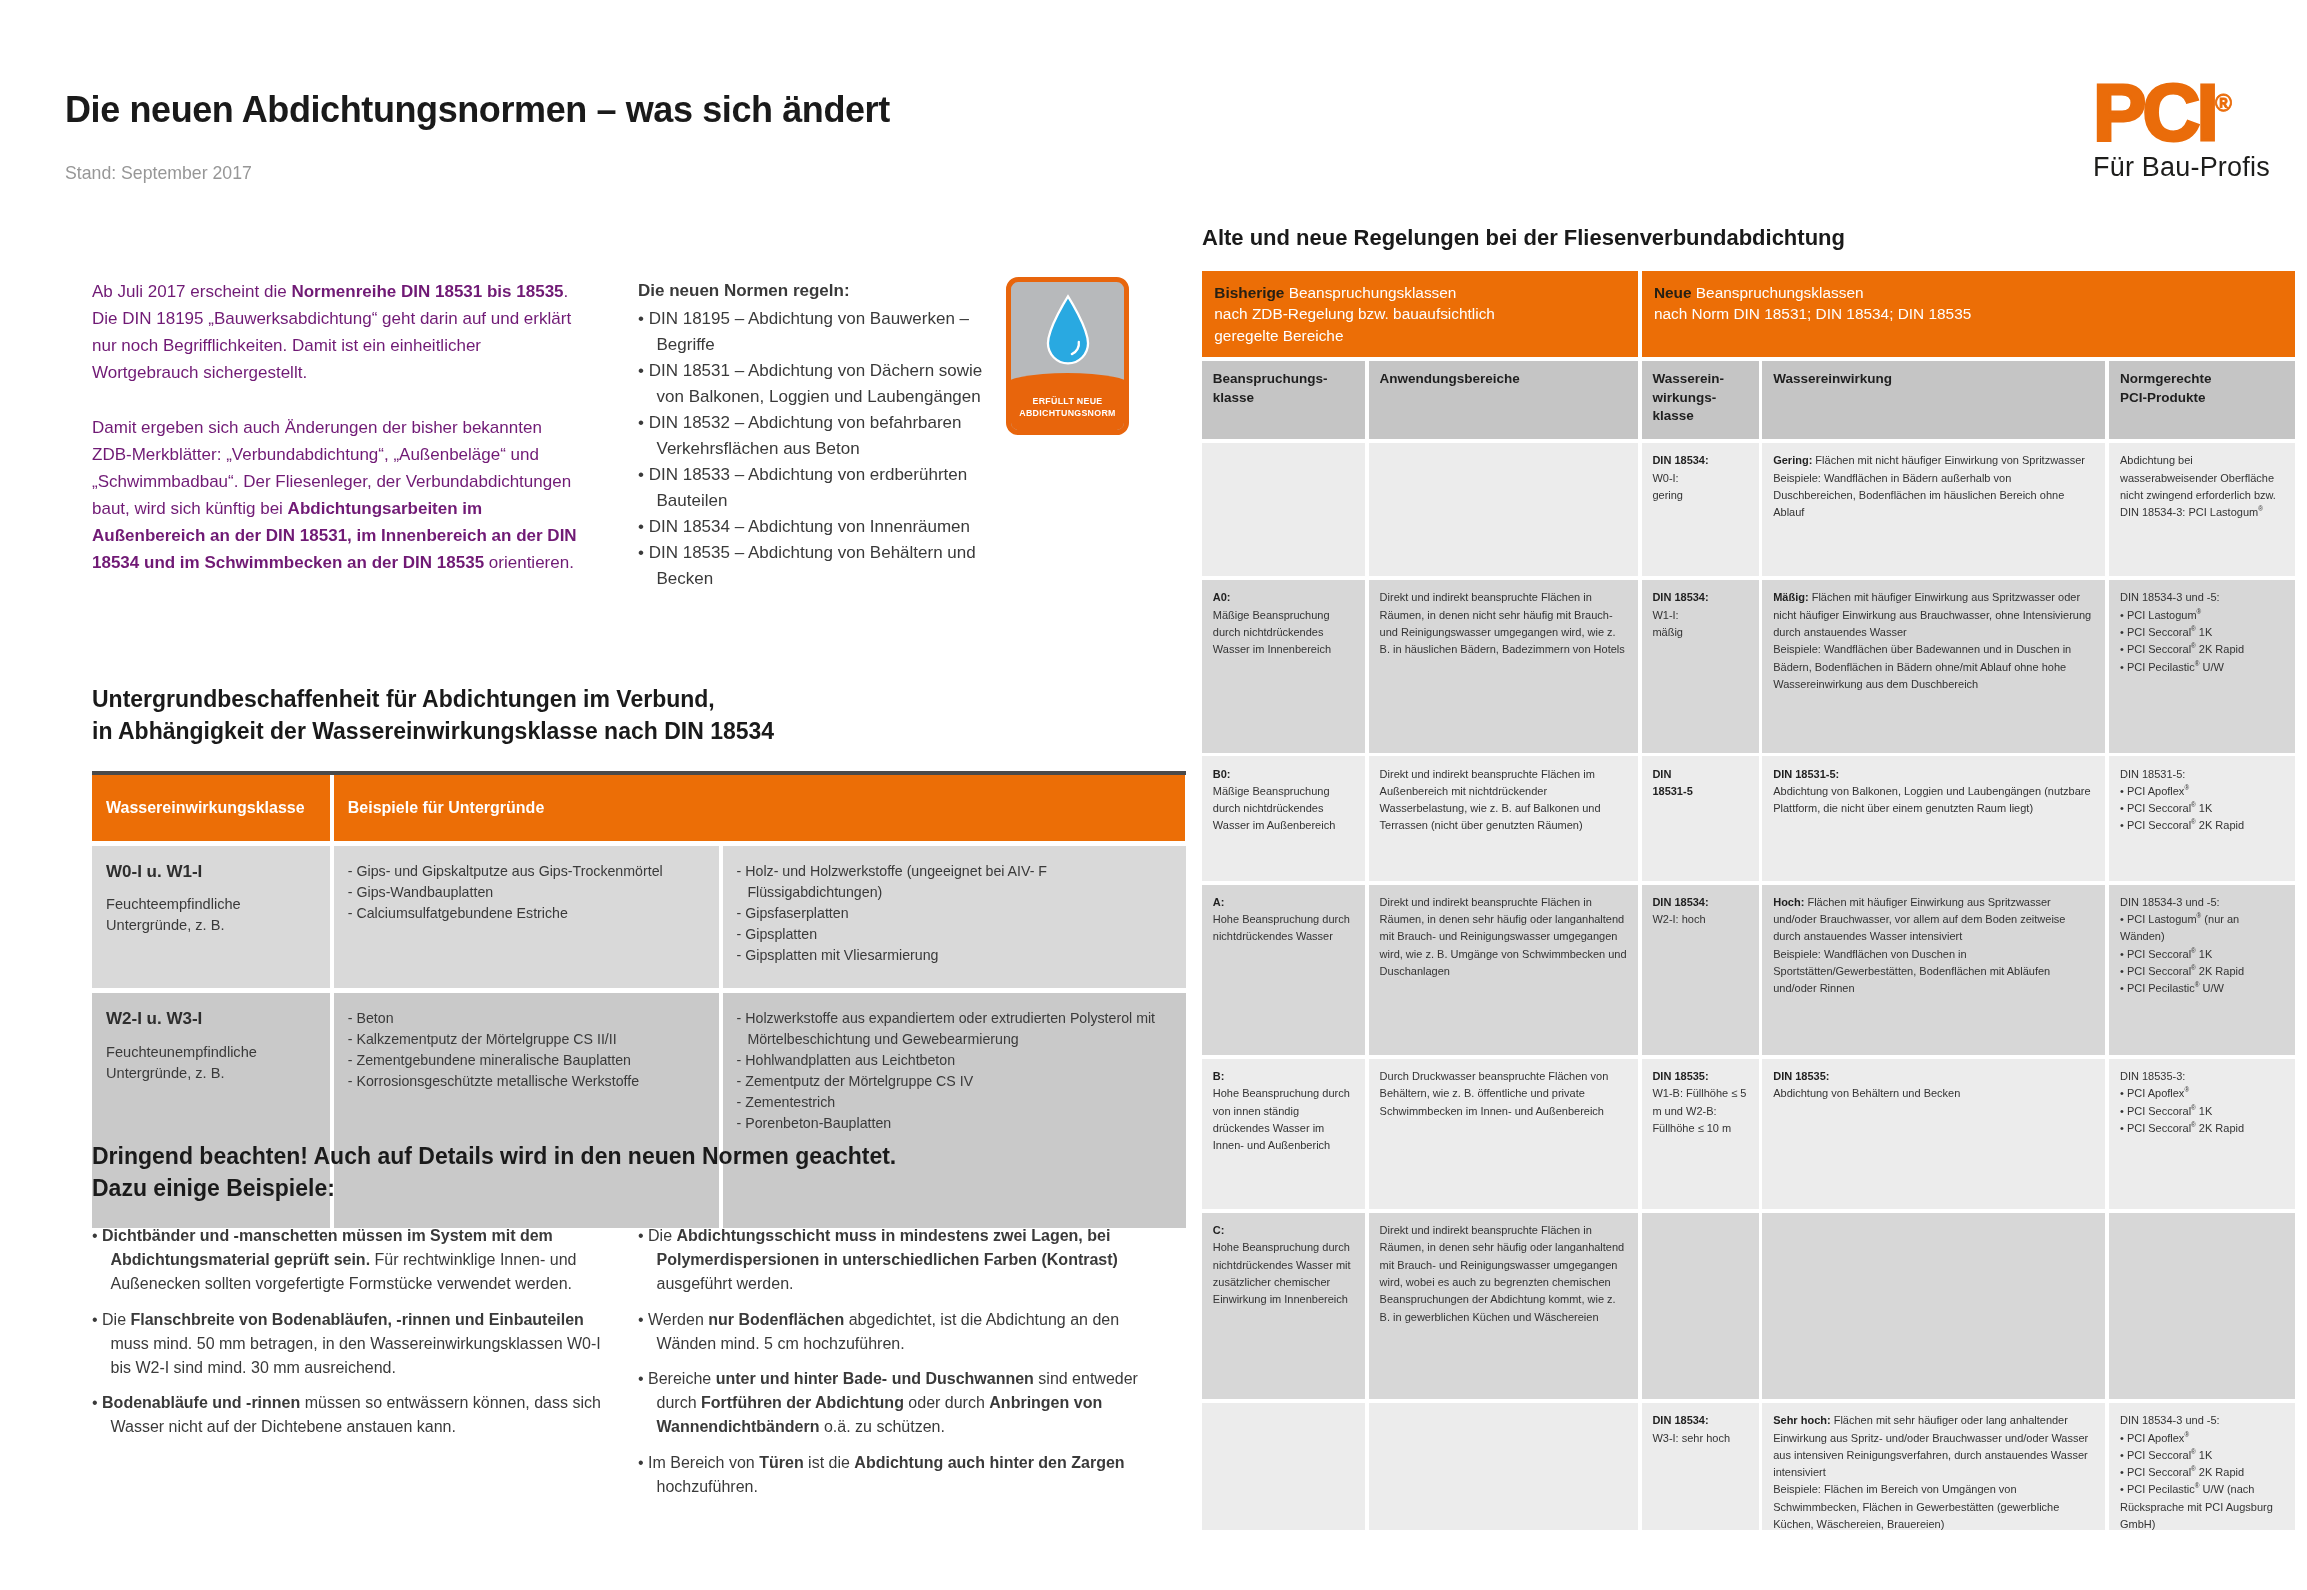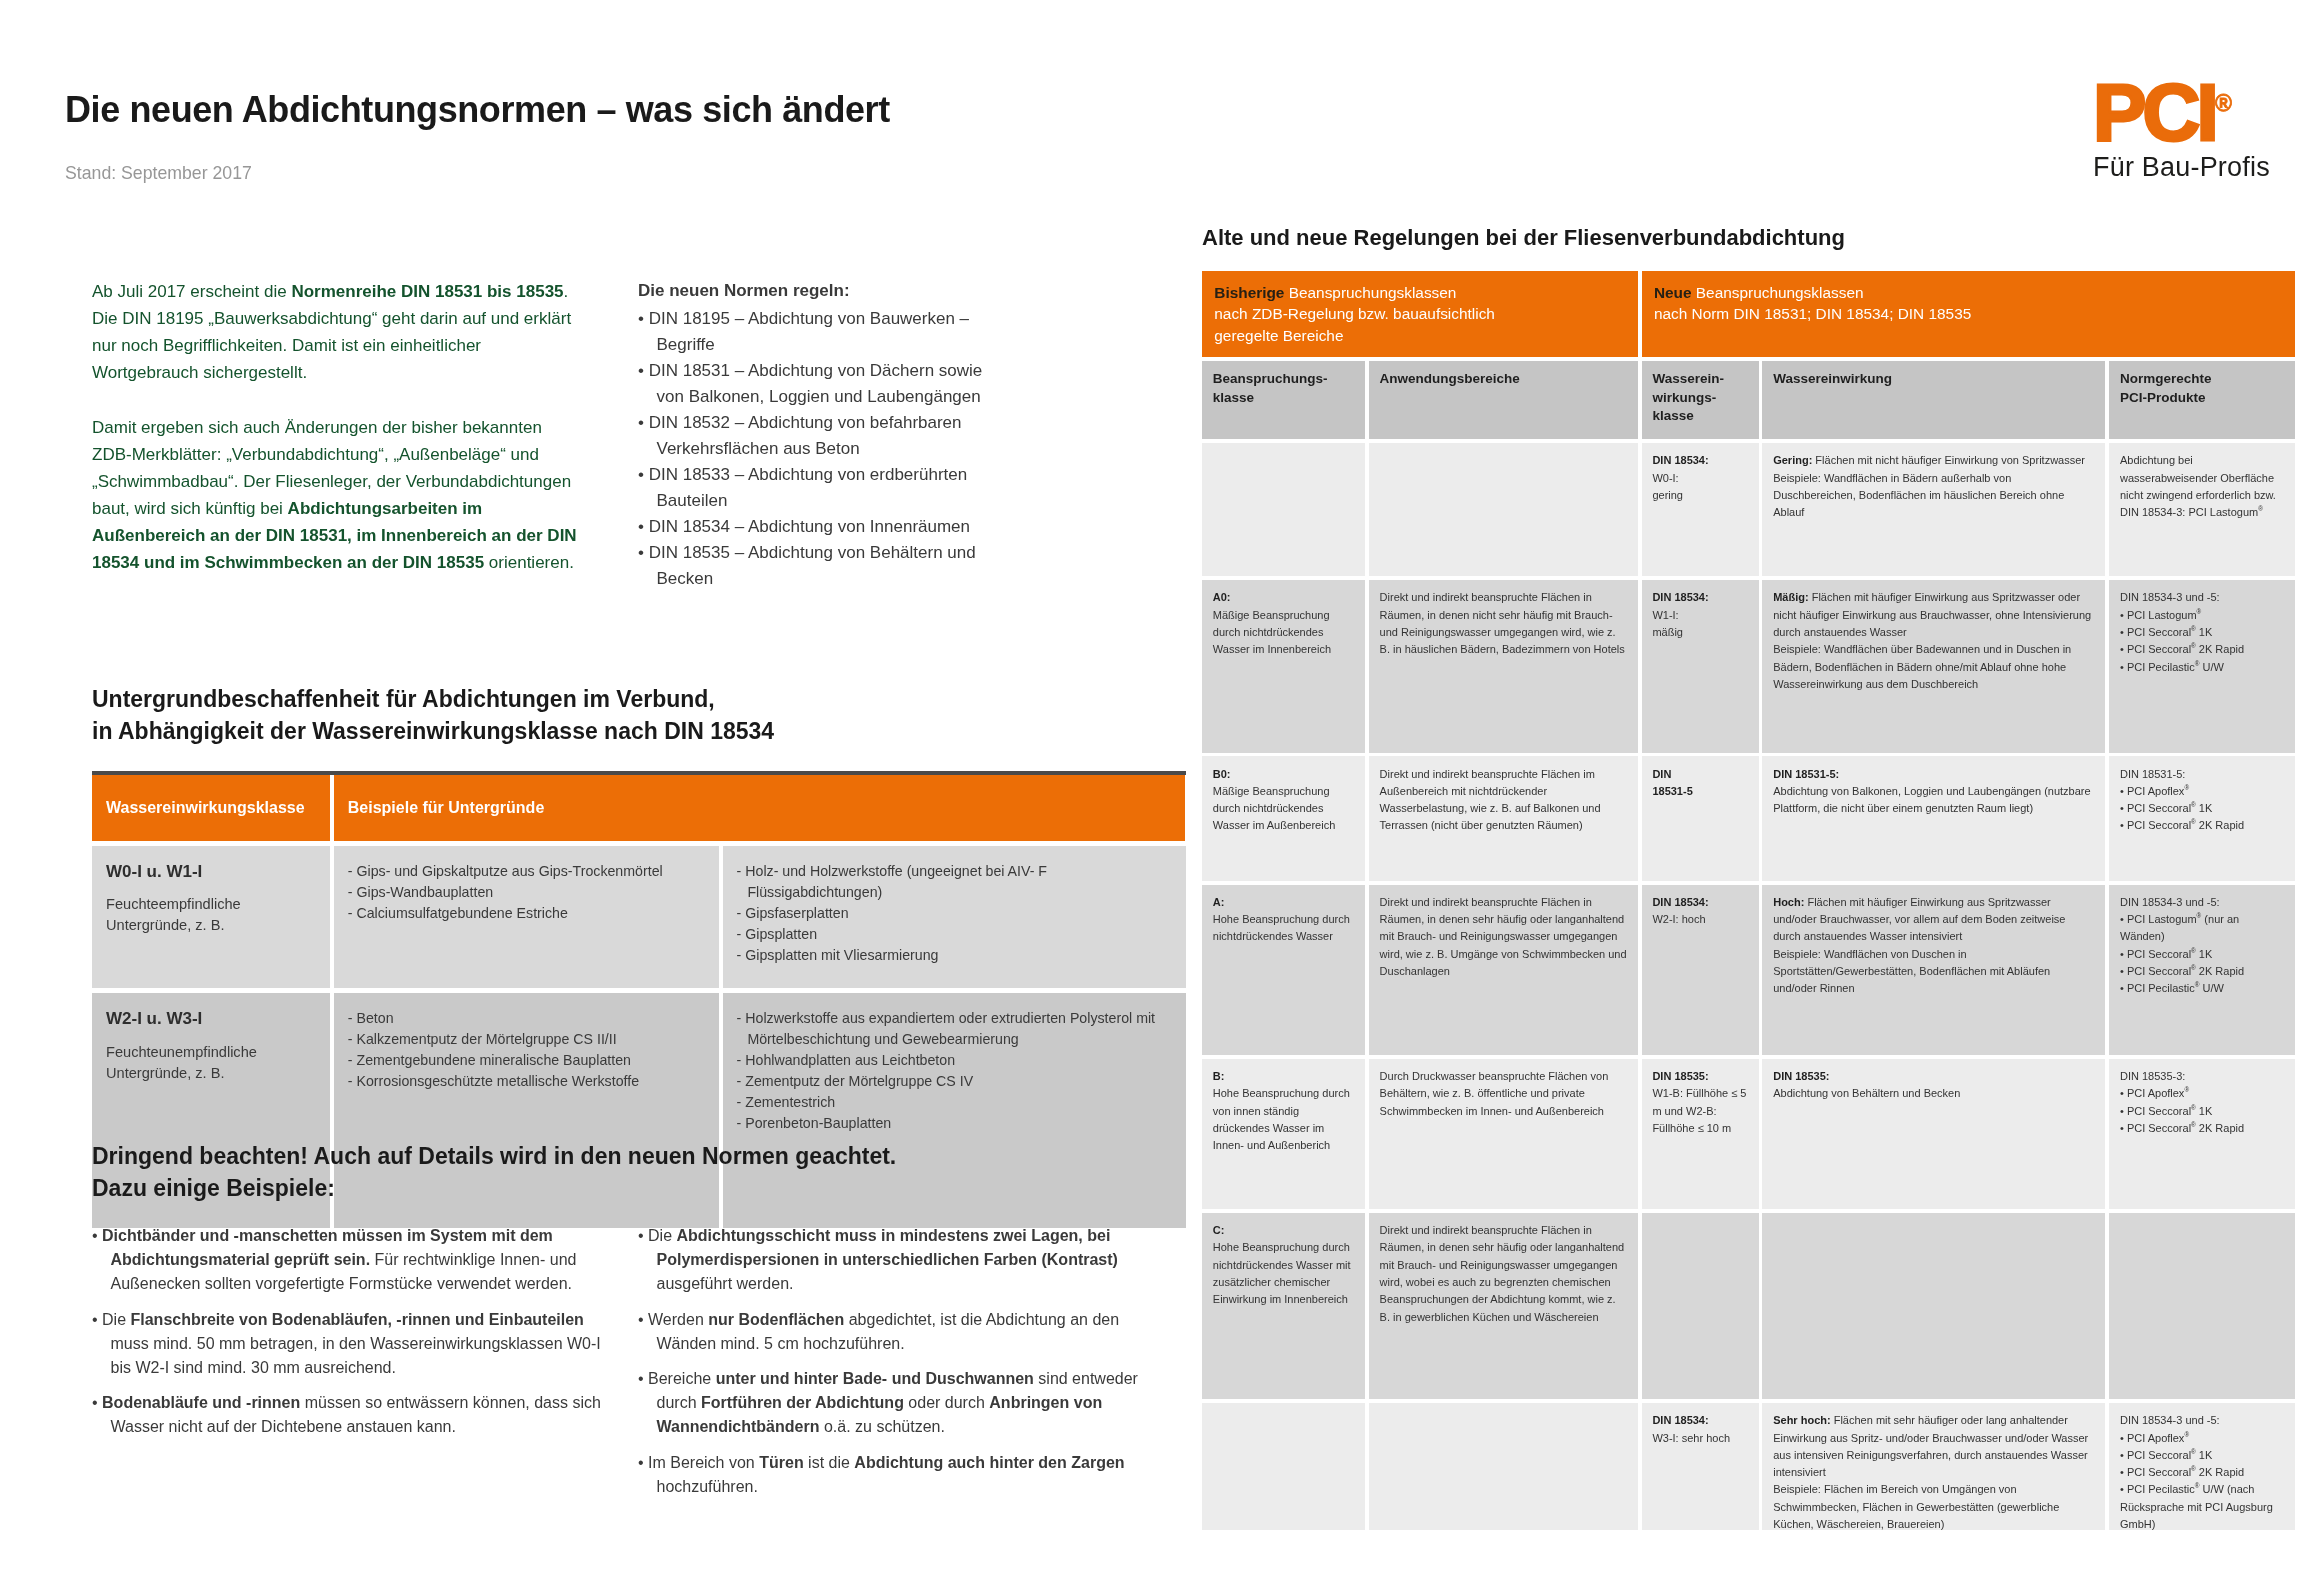--- a/index.html
+++ b/index.html
@@ -10,21 +10,21 @@
 
   
   .title{position:absolute;left:65px;top:89px;font-size:36px;font-weight:bold;color:#1a1a1a;letter-spacing:-0.4px;}
   .stand{position:absolute;left:65px;top:163px;font-size:17.7px;color:#979797;}
   .logo{position:absolute;left:2093px;top:77px;width:206px;text-align:left;}
   .logo .word{font-size:80px;font-weight:bold;color:#ea6c0a;letter-spacing:-3.8px;line-height:0.9;-webkit-text-stroke:3.1px #ea6c0a;}
   .logo .reg{font-size:23px;-webkit-text-stroke:0.8px #ea6c0a;vertical-align:29px;letter-spacing:0;}
   .logo .tagline{font-size:27px;color:#1d1d1b;margin-top:3.1px;letter-spacing:0.2px;font-weight:500;}
 
   
-  .intro{position:absolute;left:92px;top:278px;width:492px;font-size:17px;line-height:27px;color:#14532d;}
+  .intro{position:absolute;left:92px;top:278px;width:492px;font-size:17px;line-height:27px;color:#701a75;}
   .intro p{margin:0 0 28px 0;}
   .normen{position:absolute;left:638px;top:278px;width:361px;font-size:17px;line-height:26px;color:#3a3a3a;}
   .normen .nh{font-weight:bold;margin-bottom:1.5px;}
   .normen .ni{padding-left:18.5px;text-indent:-18.5px;}
   .normen .ni::before{content:"• ";}
 
   
   .badge{position:absolute;left:1006px;top:277px;width:123px;height:158px;border:5.4px solid #e8650c;border-radius:12.3px;background:#b7b9bb;overflow:hidden;box-sizing:border-box;}
   .badge .orange{position:absolute;left:-7.7px;right:-7.7px;bottom:0;height:57px;background:#e8650c;border-radius:90% 90% 0 0 / 23px 23px 0 0;}
   .badge .btxt{position:absolute;left:0;right:0;bottom:10.8px;text-align:center;color:#fff;font-size:8.8px;font-weight:bold;letter-spacing:0.3px;line-height:12.3px;}
@@ -88,20 +88,31 @@
   <div class="normen">
     <div class="nh">Die neuen Normen regeln:</div>
     <div class="ni">DIN 18195 – Abdichtung von Bauwerken – Begriffe</div>
     <div class="ni">DIN 18531 – Abdichtung von Dächern sowie von Balkonen, Loggien und Laubengängen</div>
     <div class="ni">DIN 18532 – Abdichtung von befahrbaren Verkehrsflächen aus Beton</div>
     <div class="ni">DIN 18533 – Abdichtung von erdberührten Bauteilen</div>
     <div class="ni">DIN 18534 – Abdichtung von Innenräumen</div>
     <div class="ni">DIN 18535 – Abdichtung von Behältern und Becken</div>
   </div>
 
+  <div class="badge">
+    <svg width="51" height="74" viewBox="0 0 66 96">
+      <path d="M33 3 C33 3 7 44 7 64 a26 26 0 0 0 52 0 C59 44 33 3 33 3 Z" fill="#29a9e1" stroke="#ffffff" stroke-width="3"></path>
+      <path d="M47 62 a15 15 0 0 1 -9 16" fill="none" stroke="#ffffff" stroke-width="3" stroke-linecap="round"></path>
+    </svg>
+    <div class="orange"></div>
+    <div class="btxt">
+      <div>ERFÜLLT NEUE</div>
+      <div>ABDICHTUNGSNORM</div>
+    </div>
+  </div>
 
   <div class="uhead">
     <div>Untergrundbeschaffenheit für Abdichtungen im Verbund,</div>
     <div>in Abhängigkeit der Wassereinwirkungsklasse nach DIN 18534</div>
   </div>
 
   <div class="utable">
     <div class="hrow">
       <div class="hcell">Wassereinwirkungsklasse</div>
       <div class="hcell">Beispiele für Untergründe</div>

